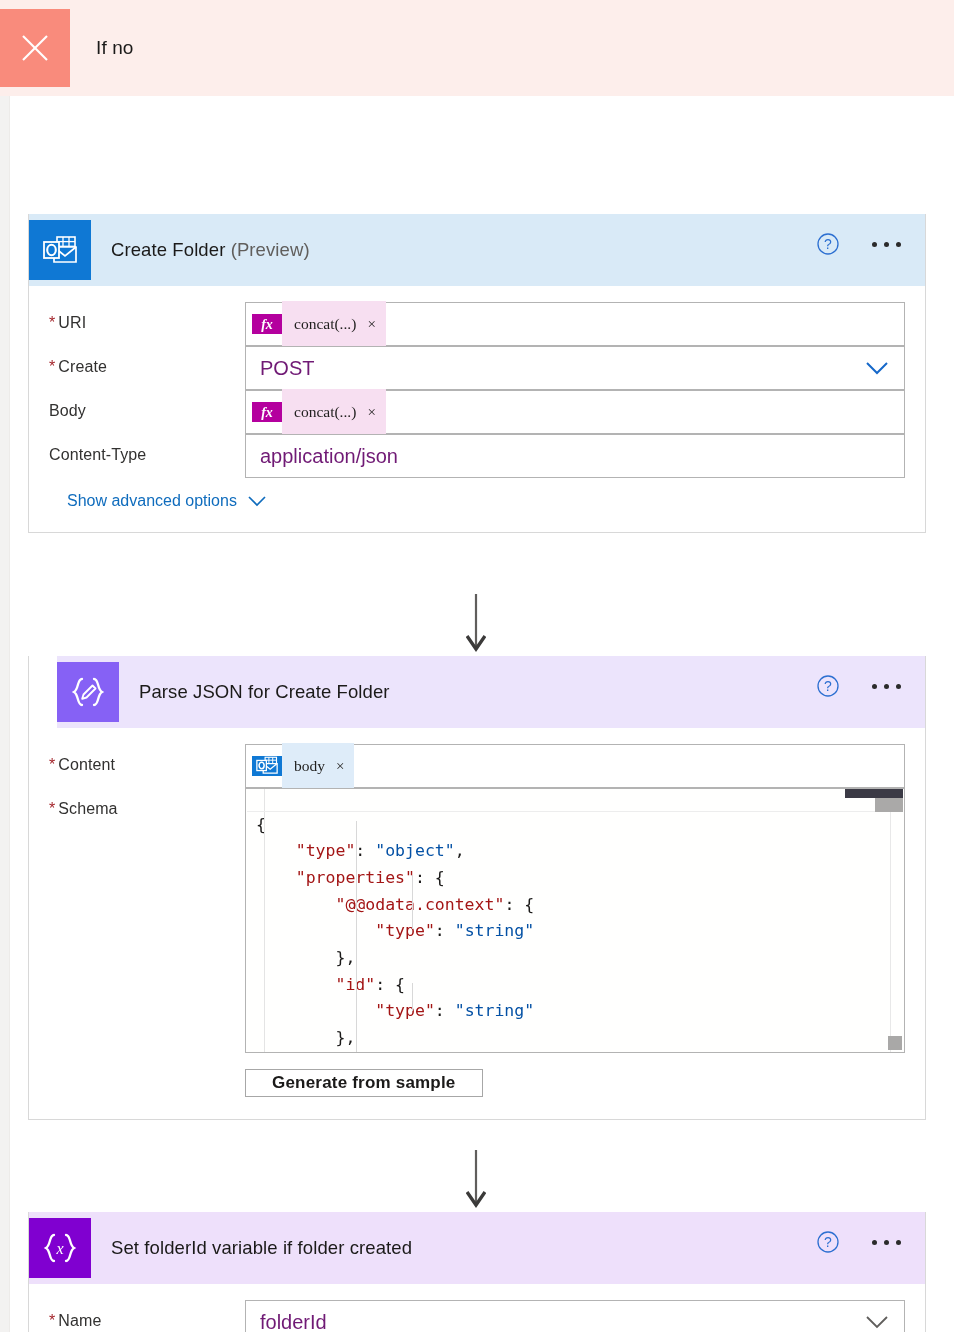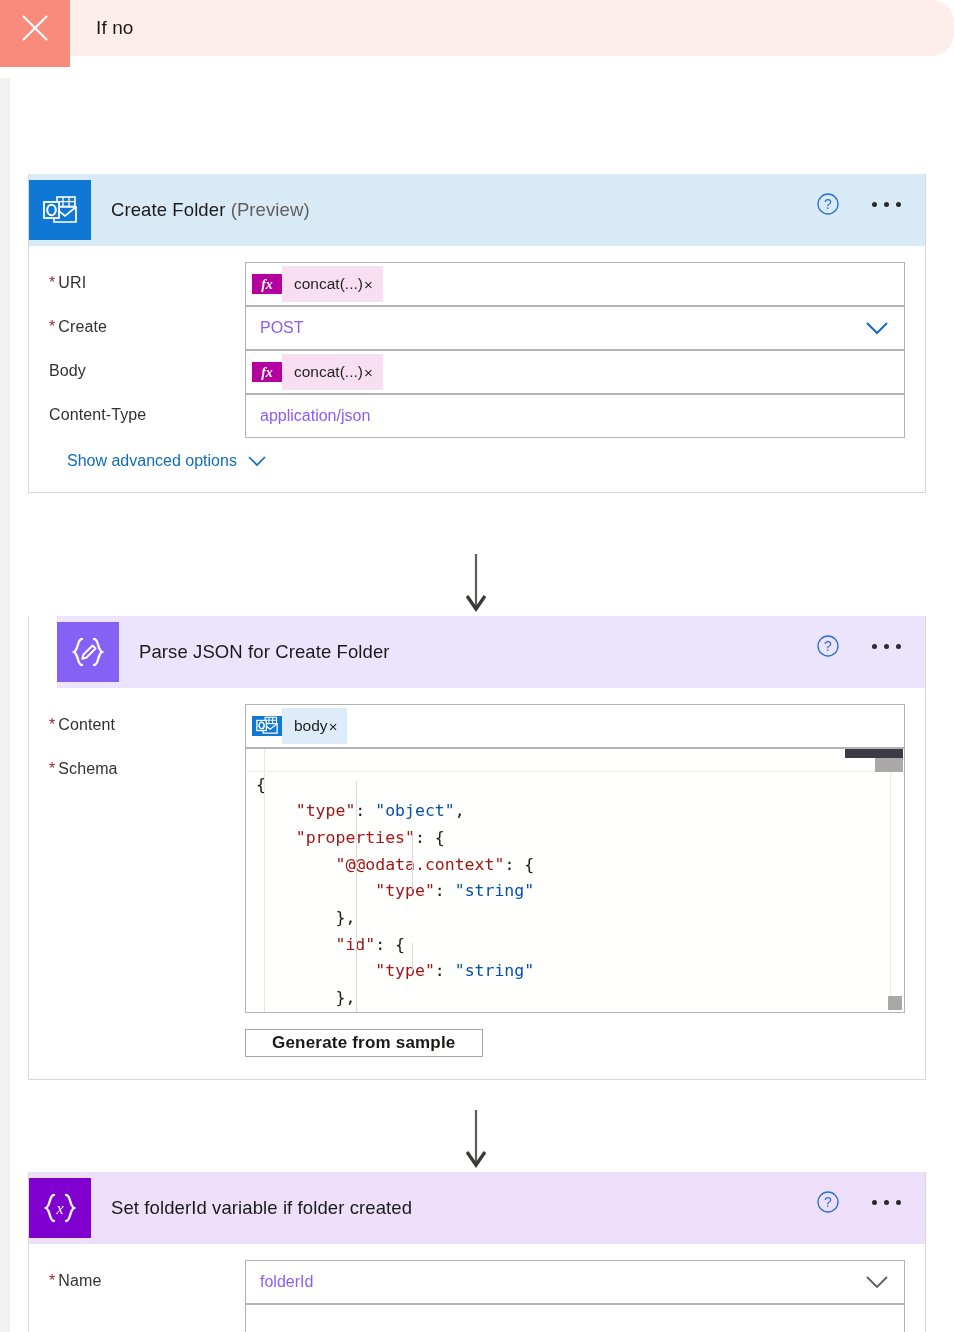--- a/index.html
+++ b/index.html
@@ -14,23 +14,23 @@
     position: relative;
   }
   .page-edge {
     position:absolute; left:0; top:78px; width:10px; height:1254px;
     background:#f3f2f1; border-right:1px solid #edebe9;
   }
 
   
   .branch-header {
     position:relative;
-    height:56px;
+    height:96px;
     background:#fdeeeb;
-    display:flex; align-items:center;border-radius:22px;
+    display:flex; align-items:center;
   }
   .branch-close {
     width:70px; height:78px;
     background:#f98b7c;
     display:flex; align-items:center; justify-content:center;
     cursor:pointer; flex:0 0 auto;
   }
   .branch-close svg { display:block; }
   .branch-title {
     font-size:19px; color:#1b1a19; margin-left:26px; letter-spacing:.1px;
@@ -74,36 +74,36 @@
     width:196px; flex:0 0 auto;
     font-size:16px; color:#323130; padding-top:12px; letter-spacing:.1px;
   }
   .req { color:#a4262c; margin-right:3px; }
   .field {
     flex:1 1 auto; min-height:44px;
     border:1px solid #b3b3b3; background:#fff;
     display:flex; align-items:center; position:relative;
     padding:0 14px;
   }
-  .field.plain { font-size:16px; color:#8b5cf6; }
+  .field.plain { font-size:20px; color:#701a75; }
   .field.token-field { padding:0 6px; }
   .chev {
     position:absolute; right:14px; top:50%; transform:translateY(-50%);
     pointer-events:none;
   }
 
   
   .token { display:inline-flex; align-items:center; height:30px; }
   .token-badge {
     width:30px; height:20px; flex:0 0 auto;
     display:flex; align-items:flex-start; justify-content:center;
   }
   .token-pill {
-    height:36px; display:flex; align-items:center; gap:1px;
-    padding:0 10px 0 12px; font-size:15.5px; color:#201f1e;
+    height:46px; display:flex; align-items:center; gap:11px;
+    padding:0 10px 0 12px; font-size:15.5px; color:#201f1e;font-family:Liberation Serif, serif;
   }
   .token-x { font-size:15px; color:#201f1e; cursor:pointer; line-height:1; }
 
   .badge-fx   { background:#b4009e; }
   .pill-fx    { background:#f7dff1; }
   .badge-ol   { background:#0f78d4; }
   .pill-ol    { background:#deecf9; }
 
   .adv-link {
     display:inline-flex; align-items:center; gap:10px;

